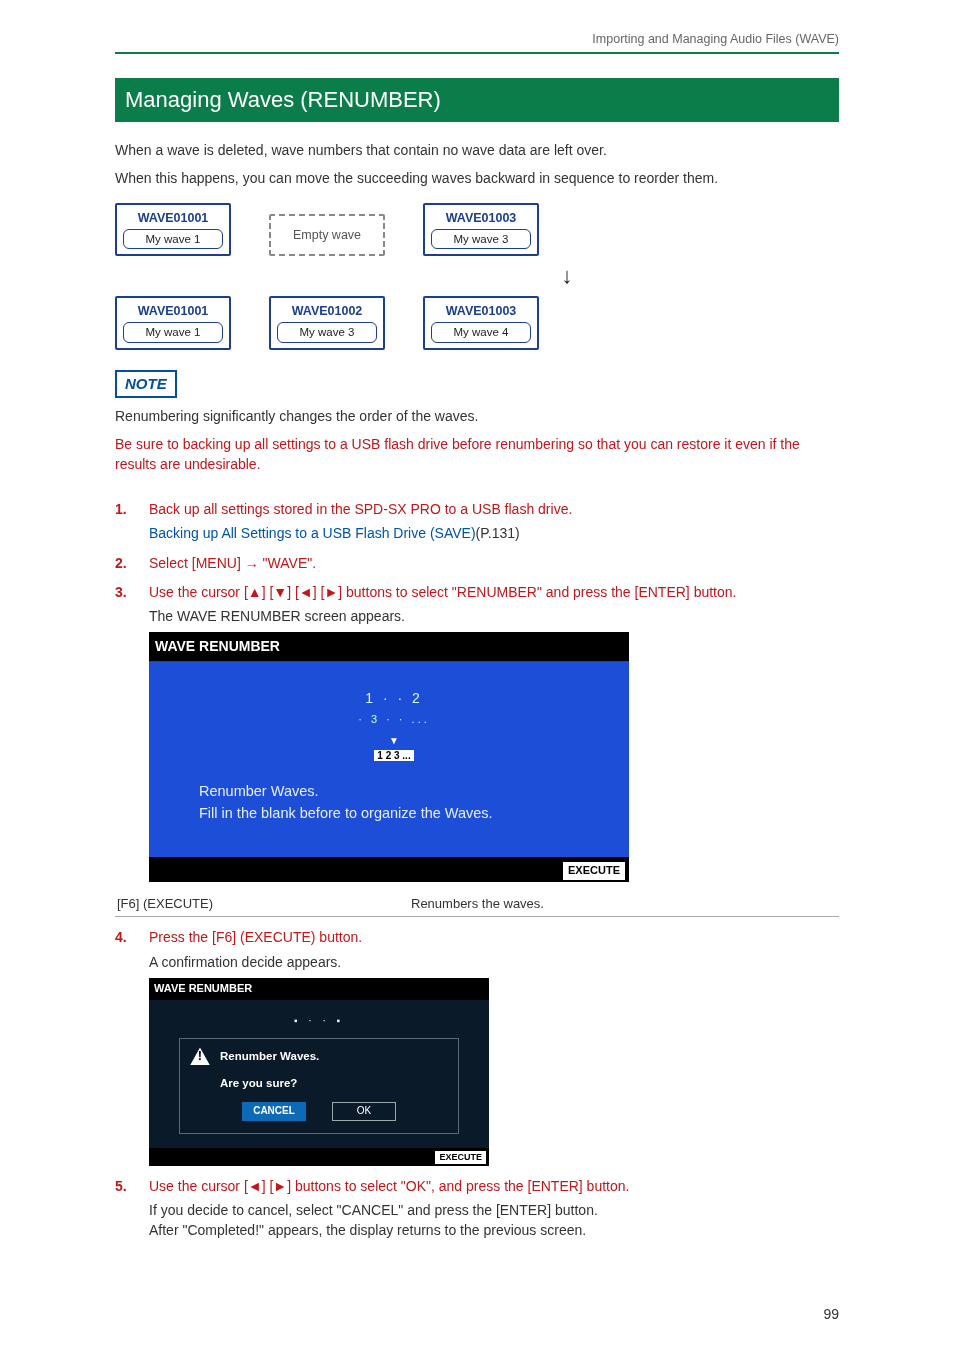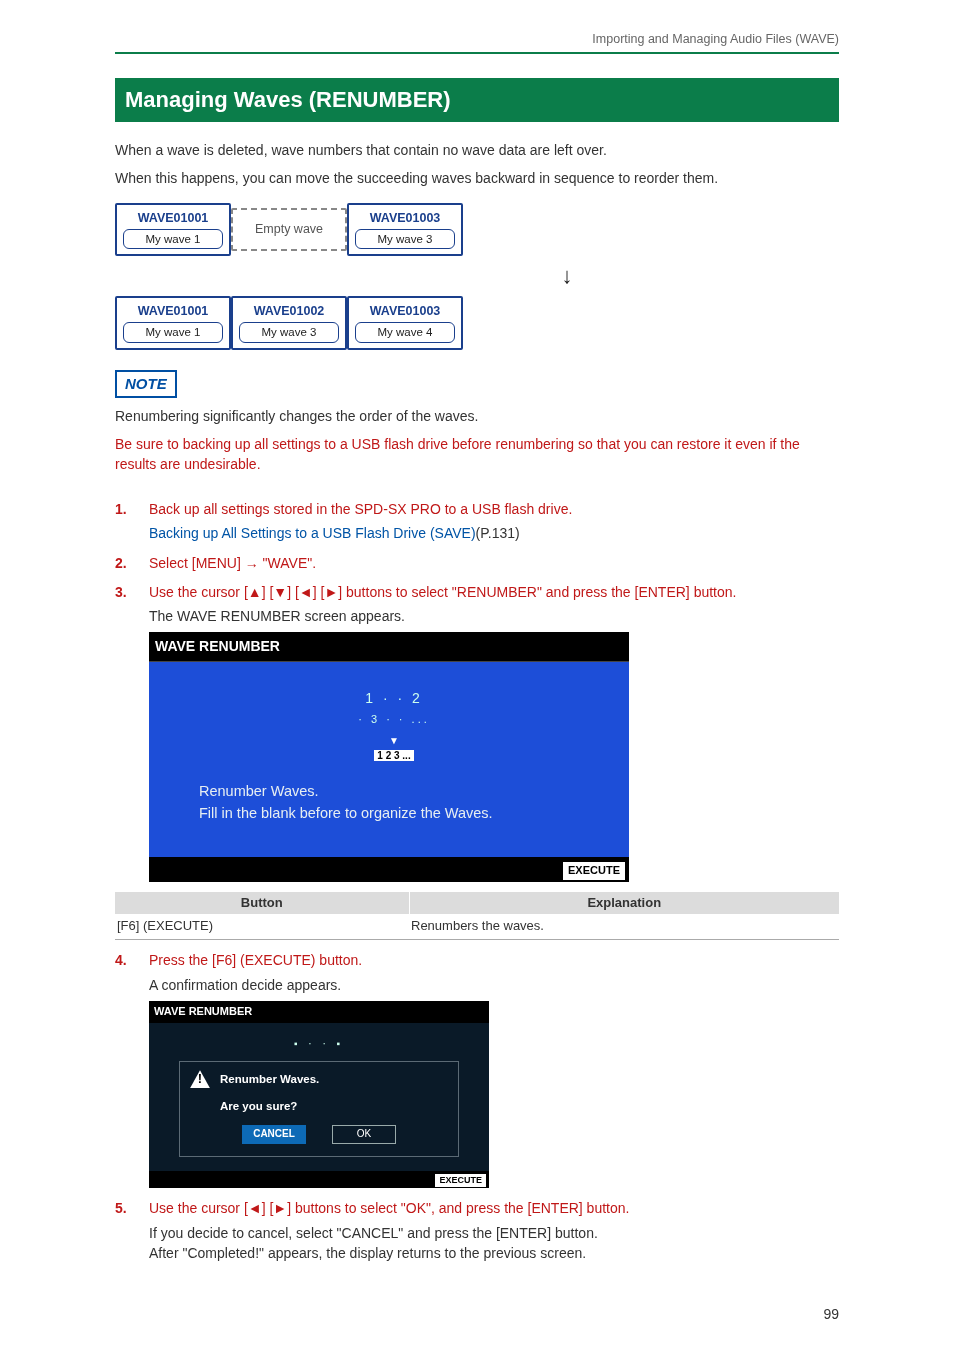--- a/index.html
+++ b/index.html
@@ -1,22 +1,22 @@
 <!DOCTYPE html>
 <html><head>
 <meta charset="utf-8">
 <style>
 html,body{margin:0;padding:0;background:#fff;font-family:Arial,Helvetica,sans-serif;color:#333;font-size:14px;line-height:1.45}
 .page{width:884px;min-height:1350px;margin:0 auto;box-sizing:border-box;padding:30px 80px 30px 80px;position:relative}
 .crumb{text-align:right;font-size:12.5px;color:#666;margin-bottom:4px}
 .hr-top{border:none;border-top:2px solid #0b7d4a;margin:0 0 24px 0}
-.h1bar{background:#0b7d4a;color:#fff;font-size:22px;padding:6px 10px;margin:0 0 18px 0;font-weight:bold}
+.h1bar{background:#0b7d4a;color:#fff;font-size:22px;padding:6px 10px;margin:0 0 18px 0;font-weight:normal}
 .para{margin:8px 0}
 .diag{margin:14px 0 6px 0}
-.wrow{display:flex;align-items:center}
+.wrow{display:flex;gap:38px;align-items:flex-end}
 .wbox{border:2px solid #1a3f8c;border-radius:2px;width:112px;text-align:center;background:#fff}
 .wbox .wname{color:#1a3f8c;font-weight:bold;font-size:12.5px;padding:4px 0 2px 0}
 .wbox .wsub{border:1px solid #1a3f8c;margin:0 6px 5px 6px;border-radius:6px;font-size:11.5px;padding:1px 0;color:#222}
 .wbox.empty{border:2px dashed #888;color:#555}
 .wbox.empty .wname{color:#555;font-weight:normal;padding:10px 0}
 .arrowdown{text-align:center;margin:4px 0 4px 180px;font-size:22px;color:#222}
 .notebadge{display:inline-block;background:#fff;color:#004fa3;border:2px solid #004fa3;font-weight:bold;font-style:italic;padding:1px 8px;font-size:15px;margin-top:14px}
 .redtxt{color:#c01818}
 .ol{list-style:none;padding:0;margin:24px 0 0 0}
 .ol>li{display:flex;margin:8px 0 4px 0}
@@ -135,24 +135,20 @@
             <div>Renumber Waves.</div>
             <div>Fill in the blank before to organize the Waves.</div>
           </div>
         </div>
         <div class="foot"><span class="execbtn">EXECUTE</span></div>
       </div>
     </div>
 
     <table class="tbl">
       <tbody>
-          <tr>
-        <th>Button</th>
-        <th>Explanation</th>
-      </tr>
       <tr>
         <td>[F6] (EXECUTE)</td>
         <td>Renumbers the waves.</td>
       </tr>
     </tbody>
       </table>
 
     <li style="margin-top:10px">
       <span class="num">4.</span>
       <span class="oltitle">Press the [F6] (EXECUTE) button.</span>

